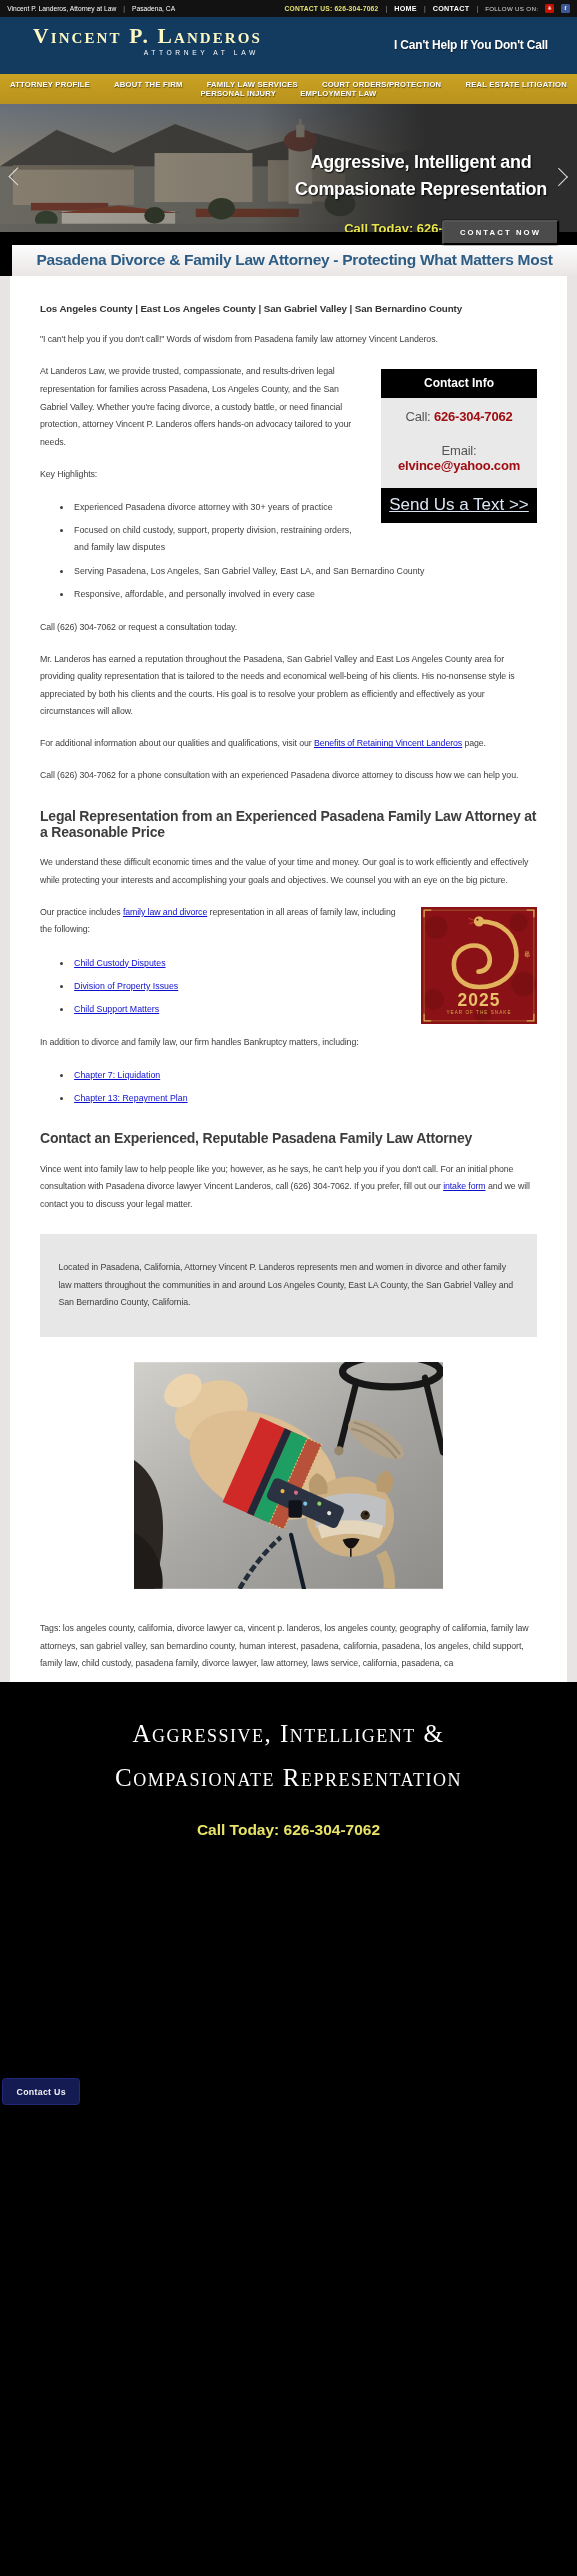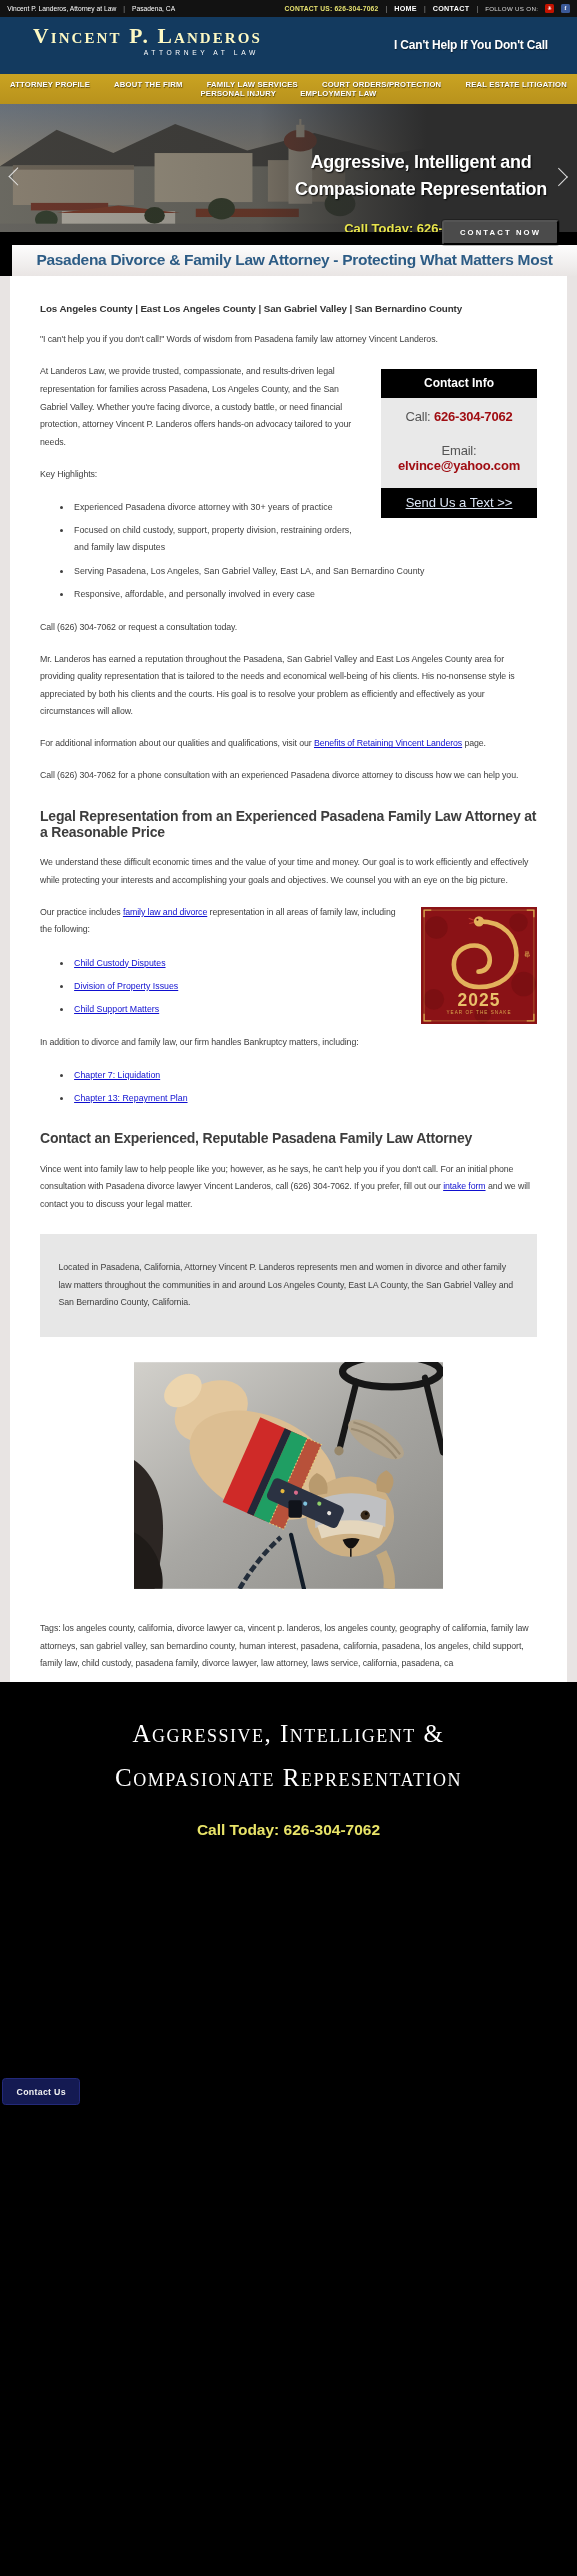--- a/index.html
+++ b/index.html
@@ -97,21 +97,21 @@
   ul.blist { list-style:disc; padding-left:32px; margin:15.5px 0; }
   ul.blist li { font-size:8.8px; line-height:1.95; margin:6.2px 0; padding-left:2.1px; }
   
   .contact-box { float:right; width:156px; margin:5.2px 0 13.4px 17.5px; text-align:center; }
   .cb-head { background:#000; color:#fff; font-size:12px; font-weight:bold; padding:7.7px 0; }
   .cb-body { background:#e9e9e9; padding:11.3px 4.1px 15.5px; }
   .cb-row { font-size:13px; color:#555; letter-spacing:-0.2px; }
   .cb-red { color:#a00d12; font-weight:bold; }
   .cb-email-label { margin-top:18.5px; }
   .cb-foot { background:#000; padding:7.2px 0; }
-  .cb-text-link { color:#dce6f5; font-size:13px; text-decoration:underline; cursor:pointer; }
+  .cb-text-link { color:#dce6f5; font-size:17px; text-decoration:underline; cursor:pointer; }
   
   .snake-box { float:right; width:116px; height:117px; margin:3.1px 0 10.3px 18.5px; position:relative; }
   
   .located-box { background:#e7e7e7; padding:25px 18.5px; margin:20.6px 0; }
   .located-box p { margin:0; }
   
   .dog-wrap { width:309px; margin:25px auto 0; display:block; }
   
   .tags { font-size:8.2px; color:#3e3e3e; line-height:2.1; margin-top:31px !important; }
   

